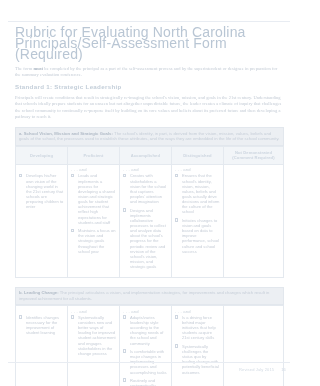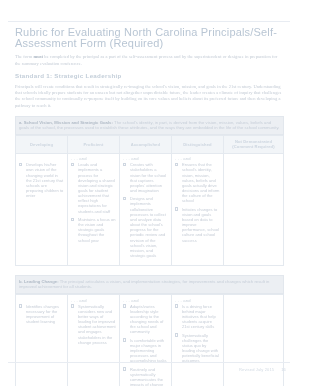--- a/index.html
+++ b/index.html
@@ -36,21 +36,21 @@
   #content {
     position: absolute;
     left: 15px;
     top: 27px;
     width: 269px;
   }
 
   
   .doc-title {
     font-family: "Liberation Sans", sans-serif;
-    font-size: 11px;
+    font-size: 14px;
     line-height: 11.2px;
     letter-spacing: .18px;
     color: #b9c6d4;
     margin: 0 0 5px 0;
     font-weight: 400;
   }
 
   .intro {
     font-size: 4.5px;
     line-height: 6.2px;

